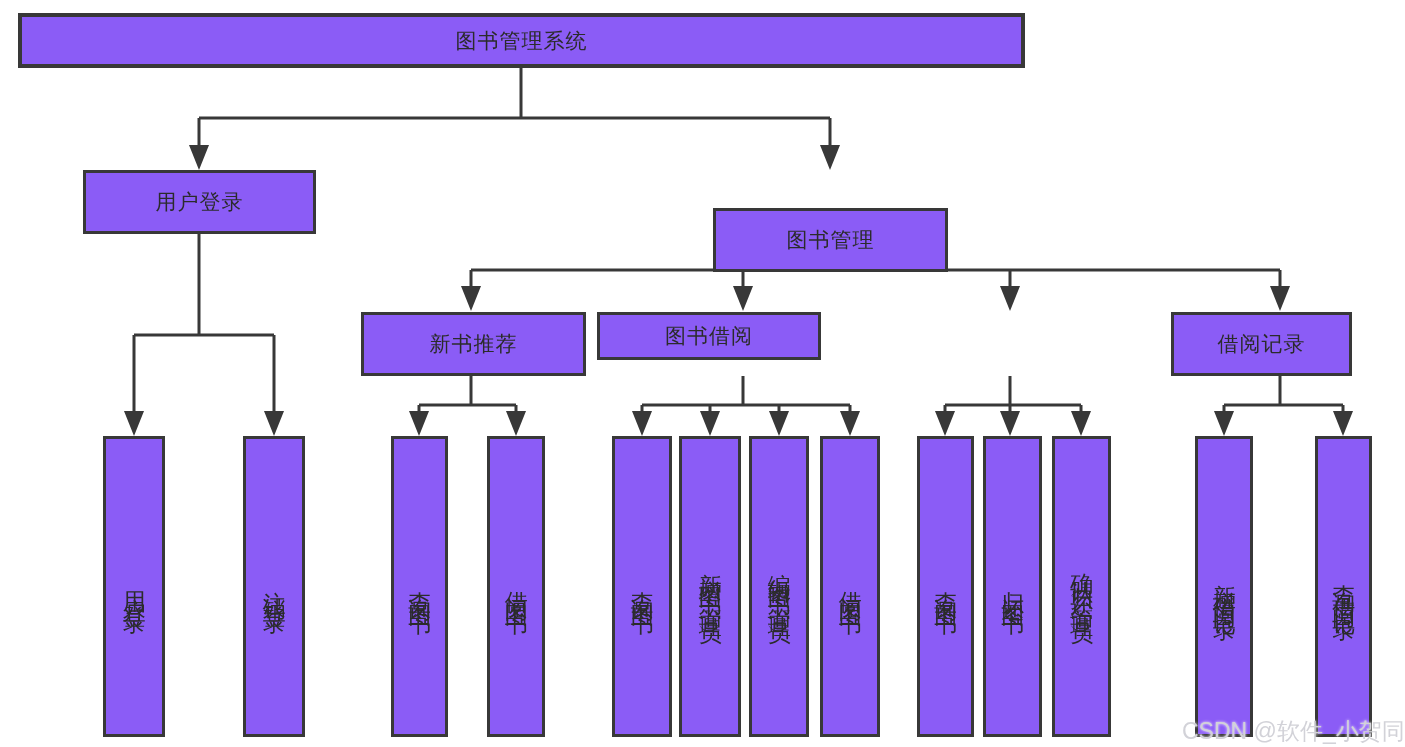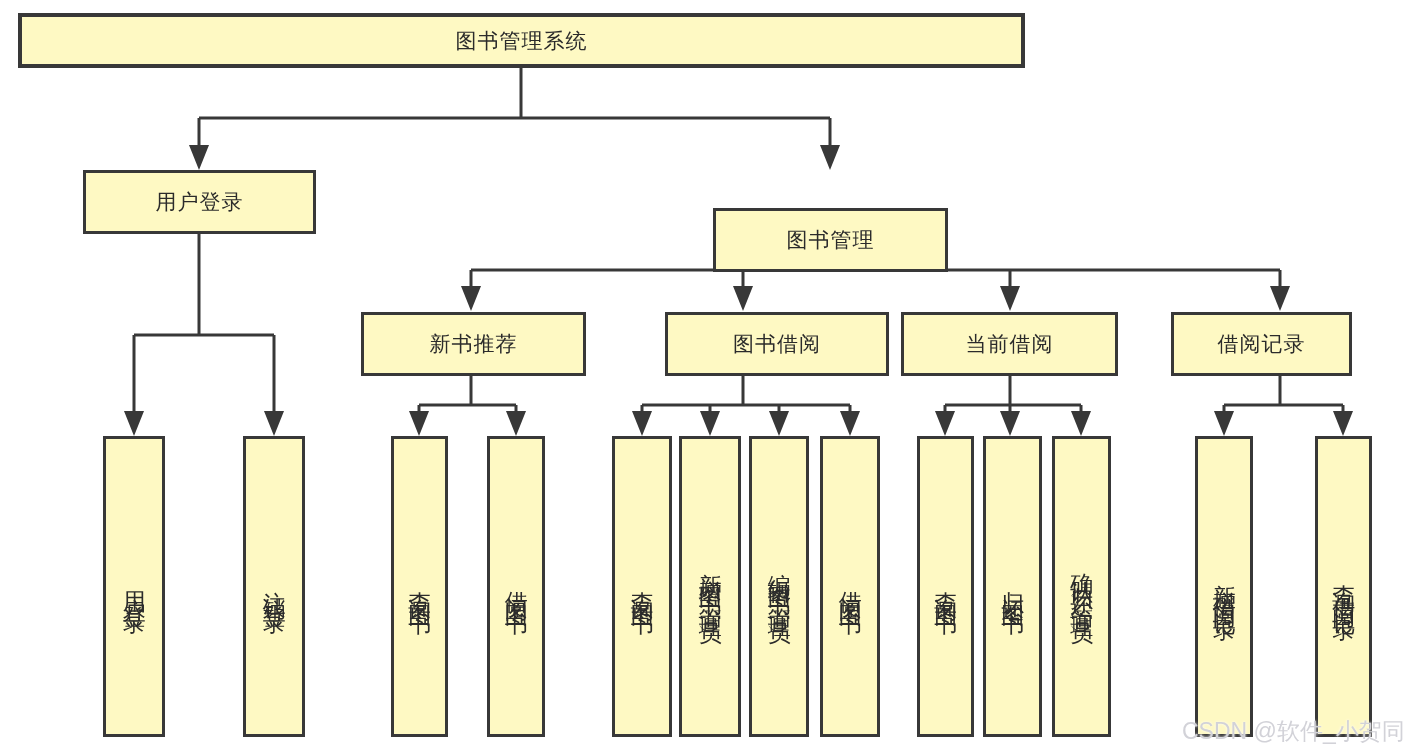--- a/index.html
+++ b/index.html
@@ -14,21 +14,21 @@
   #connectors {
     position: absolute;
     left: 0; top: 0;
     width: 1405px; height: 747px;
     z-index: 0;
   }
   .box {
     position: absolute;
     box-sizing: border-box;
     border: 3px solid #383838;
-    background: #fef9c3;
+    background: #8b5cf6;
     display: flex;
     align-items: center;
     justify-content: center;
     color: #2b2b2b;
     font-size: 21px;
     letter-spacing: 1px;
     z-index: 1;
   }
   .box.root { border-width: 4px; }
   .box.leaf {
@@ -93,22 +93,21 @@
       <polygon points="1333,411 1353,411 1343,436"></polygon>
     </g>
   </svg>
 
   <div class="box root" style="left:18px; top:13px; width:1007px; height:55px;">图书管理系统</div>
 
   <div class="box" style="left:83px; top:170px; width:233px; height:64px;">用户登录</div>
   <div class="box" style="left:713px; top:170px; width:235px; height:64px;margin-top:38px;">图书管理</div>
 
   <div class="box" style="left:361px; top:312px; width:225px; height:64px;">新书推荐</div>
-  <div class="box" style="left:665px; top:312px; width:224px; height:64px;">图书借阅</div>
-  <div class="box" style="left:901px; top:312px; width:217px; height:64px;">当前借阅</div>
+  <div class="box" style="left:597px; top:312px; width:224px; height:48px;">图书借阅</div>
   <div class="box" style="left:1171px; top:312px; width:181px; height:64px;">借阅记录</div>
 
   <div class="box leaf" style="left:103px; top:436px; width:62px; height:301px;">用户登录</div>
   <div class="box leaf" style="left:243px; top:436px; width:62px; height:301px;">注销登录</div>
 
   <div class="box leaf" style="left:391px; top:436px; width:57px; height:301px;">查询图书</div>
   <div class="box leaf" style="left:487px; top:436px; width:58px; height:301px;">借阅图书</div>
 
   <div class="box leaf" style="left:612px; top:436px; width:60px; height:301px;">查询图书</div>
   <div class="box leaf" style="left:679px; top:436px; width:62px; height:301px;">新增图书（管理员）</div>

